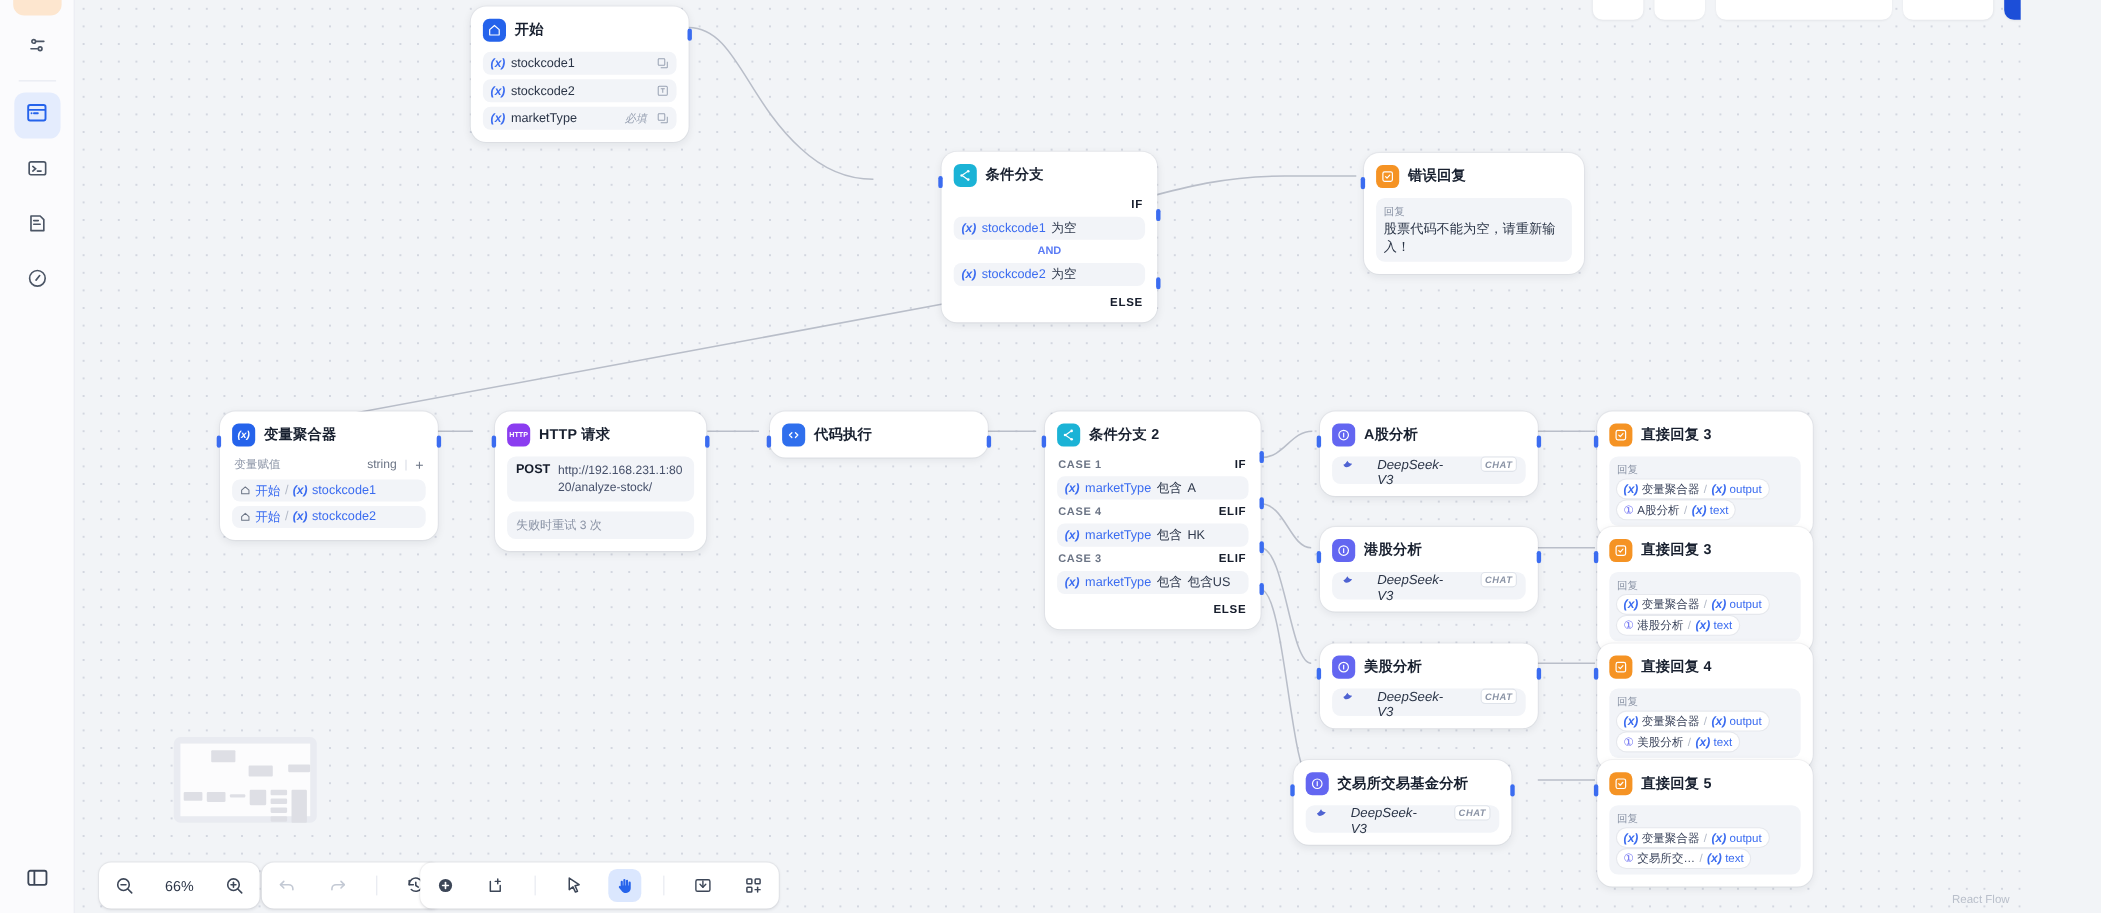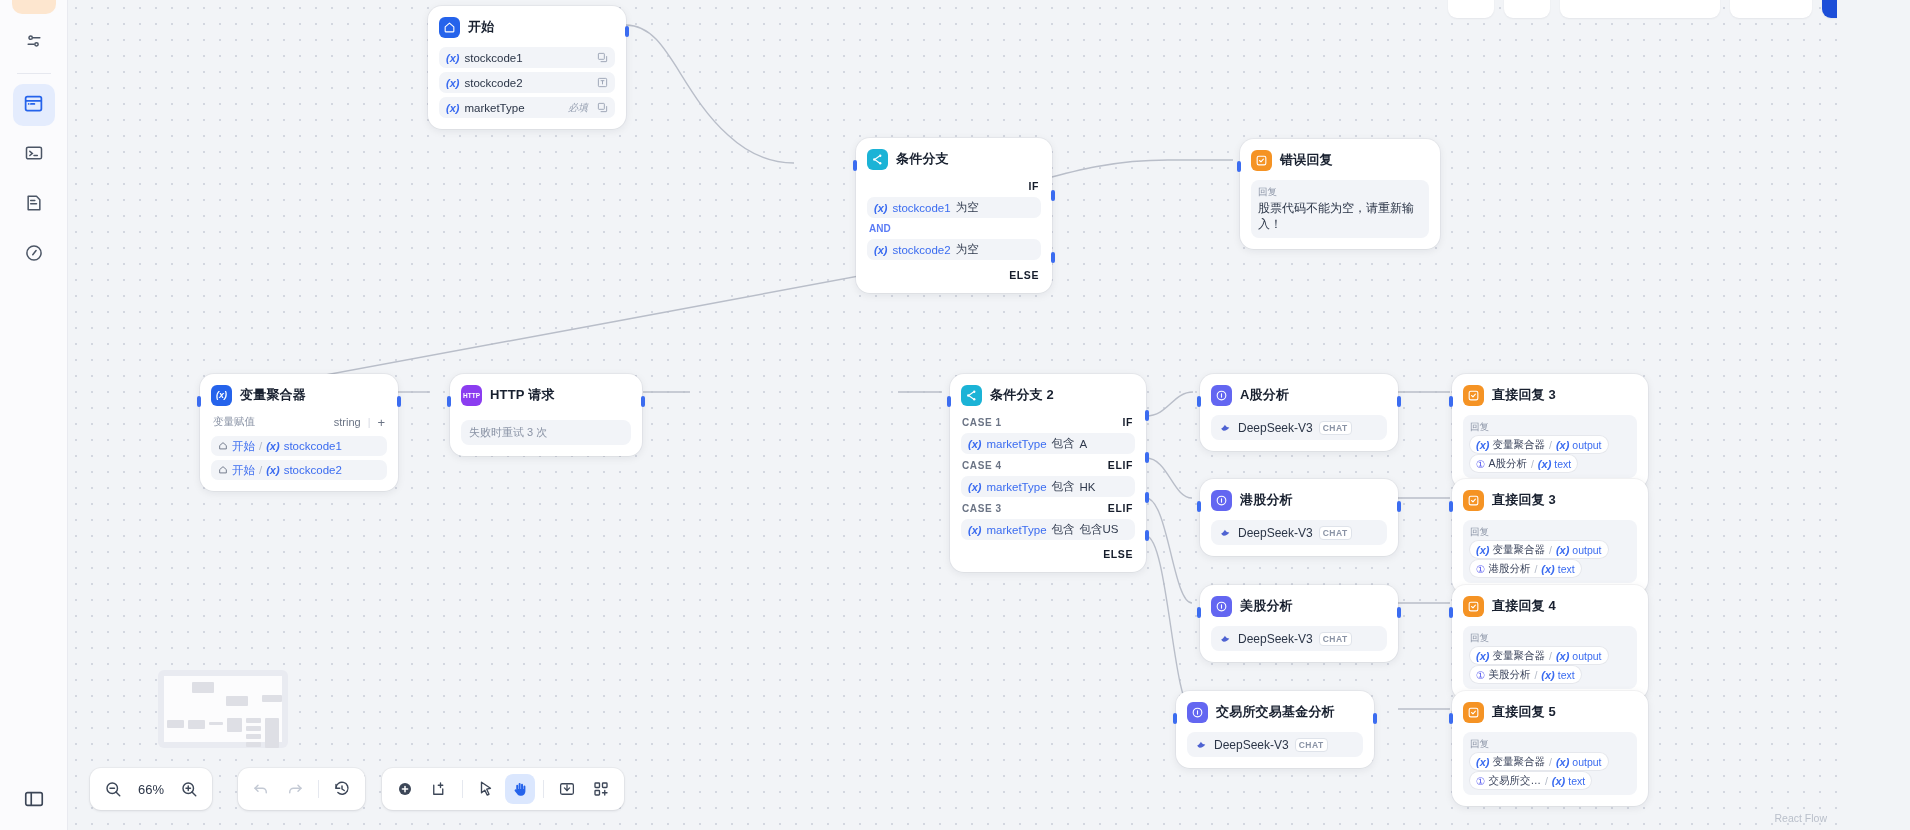--- a/index.html
+++ b/index.html
@@ -77,21 +77,21 @@
     font-size: 10px; font-weight: bold; color: #6b7485;
     letter-spacing: .6px; padding: 1px 2px 1px 1px;
   }
   .case-line .kw { color: #151c2b; font-size: 10.5px; }
   .cond-row {
     background: #f2f4f8; border-radius: 7px; height: 21px;
     display: flex; align-items: center; padding: 0 7px; gap: 5px;
     font-size: 11.5px; color: #303a4d;
   }
   .cond-var { color: #3b6cf0; }
-  .and-line { text-align: left; font-size: 10px; color: #5b7cf5; padding: 1px 2px; font-weight: bold; }
+  .and-line { text-align: center; font-size: 10px; color: #5b7cf5; padding: 1px 2px; font-weight: bold; }
   .if-right { text-align: right; }
 
   
   .port {
     position: absolute; width: 4px; height: 11px; border-radius: 2px;
     background: #3b6cf0;
   }
   .port.left { left: -3px; }
   .port.right { right: -3px; }
 
@@ -130,33 +130,33 @@
     background: #f2f4f8; border-radius: 7px; height: 20px;
     display: flex; align-items: center; padding: 0 7px; gap: 4px;
     font-size: 11.5px; color: #3b6cf0;
   }
   .agg-row .src { color: #3b6cf0; }
   .agg-row .sl { color: #b3bac7; }
 
   
   .llm-box {
     background: #f2f4f8; border-radius: 8px; height: 25px;
-    display: flex; align-items: center; gap: 6px; padding: 0 8px;
-    font-size: 12px; color: #2b3547;
+    display: flex; align-items: flex-start; gap: 20px; padding: 0 8px;
+    font-size: 12px; color: #2b3547; font-style: italic;
   }
   .tag-chat {
     font-size: 8.5px; font-weight: bold; color: #8a93a5; letter-spacing: .5px;
     border: 1px solid #dfe3ea; border-radius: 4px; padding: 1px 3px; background:#fff;
   }
 
   
   .ctrl-group {
     position: absolute; height: 42px; background: #fff; border-radius: 11px;
     box-shadow: 0 1px 3px rgba(16,24,40,.10), 0 0 0 1px rgba(16,24,40,.03);
-    display: flex; align-items: center; padding: 0 8px; gap: 4px;
+    display: flex; align-items: center; padding: 0 8px; gap: 16px; margin-top: 16px;
   }
   .ctrl-btn {
     width: 30px; height: 30px; border-radius: 8px; cursor: pointer;
     display: flex; align-items: center; justify-content: center; color: #3c4657;
   }
   .ctrl-btn.dim { color: #c3c9d4; }
   .ctrl-btn.on { background: #dbe7fe; color: #2563eb; }
   .ctrl-div { width: 1px; height: 18px; background: #e5e8ef; margin: 0 4px; }
   .zoom-val { font-size: 13px; color: #2b3547; min-width: 38px; text-align: center; }
 
@@ -415,26 +415,43 @@
       <div class="port left" style="top:22px"></div>
       <div class="port right" style="top:22px"></div>
     </div>
 
     <div class="node" style="left:382px;top:374px;width:192px">
       <div class="node-head">
         <div class="node-icon" style="background:#8b3df0;font-size:6.5px;font-weight:bold">HTTP</div>
         <div class="node-title">HTTP 请求</div>
       </div>
       <div class="node-body">
+        <div class="http-box">
+          <span class="http-method">POST</span>
+          <span class="http-url">http://192.168.231.1:8020/analyze-stock/</span>
+        </div>
         <div class="http-retry">失败时重试 3 次</div>
       </div>
       <div class="port left" style="top:22px"></div>
       <div class="port right" style="top:22px"></div>
     </div>
 
+    <div class="node" style="left:632px;top:374px;width:198px;padding-bottom:10px">
+      <div class="node-head">
+        <div class="node-icon" style="background:#2f6fed">
+          <svg width="13" height="13" viewBox="0 0 24 24" fill="none" stroke="#fff" stroke-width="2.2" stroke-linecap="round" stroke-linejoin="round">
+            <polyline points="9,8 5,12 9,16"></polyline>
+              <polyline points="15,8 19,12 15,16"></polyline>
+          </svg>
+        </div>
+        <div class="node-title">代码执行</div>
+      </div>
+      <div class="port left" style="top:22px"></div>
+      <div class="port right" style="top:22px"></div>
+    </div>
 
     <div class="node" style="left:882px;top:374px;width:196px">
       <div class="node-head">
         <div class="node-icon" style="background:#1bb3d6">
           <svg width="13" height="13" viewBox="0 0 24 24" fill="none" stroke="#fff" stroke-width="2" stroke-linecap="round">
             <circle cx="17" cy="5" r="2.2" fill="#fff" stroke="none"></circle>
               <circle cx="17" cy="19" r="2.2" fill="#fff" stroke="none"></circle>
             <circle cx="6" cy="12" r="2.2" fill="#fff" stroke="none"></circle>
             <line x1="8" y1="11" x2="15" y2="6"></line>
               <line x1="8" y1="13" x2="15" y2="18"></line>

